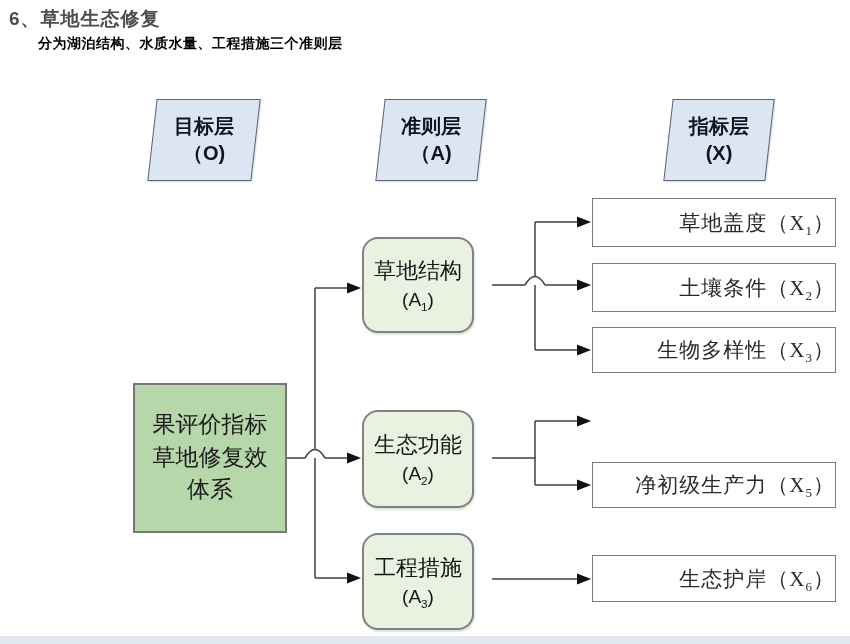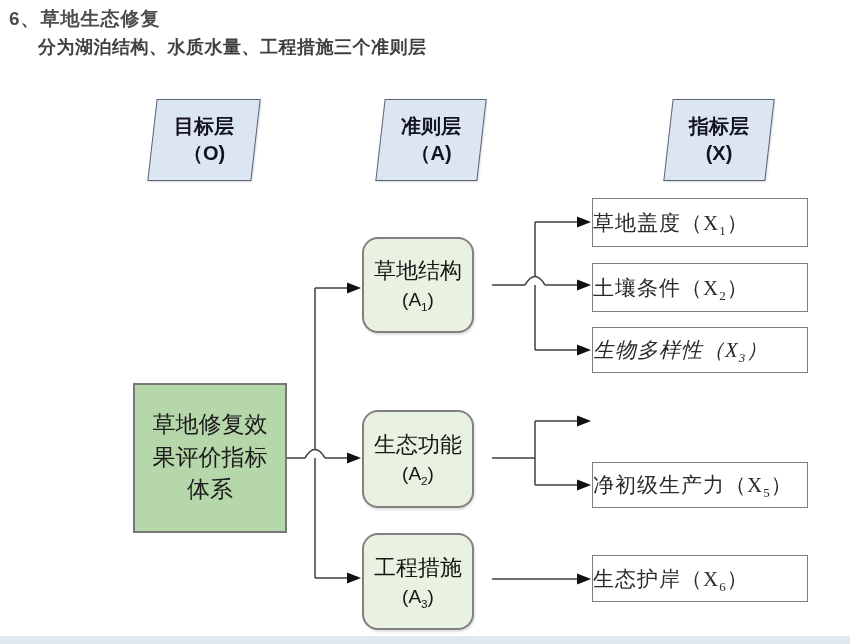--- a/index.html
+++ b/index.html
@@ -5,22 +5,22 @@
   html,body{margin:0;padding:0;background:#fff;}
   .canvas{
     position:relative;width:850px;height:644px;background:#ffffff;
     font-family:"Liberation Sans",sans-serif;overflow:hidden;
   }
   .title{
     position:absolute;left:9px;top:6px;font-size:19px;font-weight:bold;
     color:#4d4d4d;letter-spacing:1px;white-space:nowrap;
   }
   .subtitle{
-    position:absolute;left:38px;top:35px;font-size:18px;font-weight:bold;
-    color:#404040;letter-spacing:0.5px;white-space:nowrap;
+    position:absolute;left:38px;top:35px;font-size:14px;font-weight:bold;
+    color:#000000;letter-spacing:0.5px;white-space:nowrap;
   }
   
   .pgram{
     position:absolute;top:99px;height:80px;background:#dce6f2;
     border:1px solid #5a6474;transform:skewX(-6.5deg);
     box-shadow:1px 1px 2px rgba(0,0,0,0.15);
   }
   .pgram .pg-inner{
     transform:skewX(6.5deg);width:100%;height:100%;
     display:flex;flex-direction:column;align-items:center;justify-content:center;
@@ -44,29 +44,29 @@
     display:flex;flex-direction:column;align-items:center;justify-content:center;
     font-size:22px;color:#161616;line-height:1.4;
     box-shadow:1px 2px 2px rgba(0,0,0,0.12);
   }
   .crit-a1{top:237px;height:96px;}
   .crit-a2{top:410px;height:98px;}
   .crit-a3{top:533px;height:97px;}
   .crit-code{font-size:19px;}
   
   .ind-box{
-    position:absolute;left:592px;width:216px;background:#ffffff;
+    position:absolute;left:592px;width:244px;background:#ffffff;
     border:1.5px solid #7d7d7d;box-sizing:border-box;
-    display:flex;align-items:center;justify-content:flex-start;
+    display:flex;align-items:center;justify-content:flex-end;
     font-family:"Liberation Serif",serif;font-size:21px;color:#2a2a2a;
     letter-spacing:1px;white-space:nowrap;
   }
   .ind-x1{top:198px;height:49px;}
   .ind-x2{top:263px;height:49px;}
-  .ind-x3{top:327px;height:46px;font-style:italic;}
+  .ind-x3{top:327px;height:46px;}
   .ind-x4{top:398px;height:47px;}
   .ind-x5{top:462px;height:46px;}
   .ind-x6{top:555px;height:47px;}
   sub{font-size:0.62em;line-height:0;}
   .connectors{position:absolute;left:0;top:0;width:850px;height:644px;pointer-events:none;}
   .bottom-strip{position:absolute;left:0;top:636px;width:850px;height:8px;background:#e1e8ef;}
 </style>
 </head>
 <body>
 
@@ -126,22 +126,22 @@
     </div>
   </div>
   <div class="pgram pg-indicator">
     <div class="pg-inner">
       <span>指标层</span>
       <span>(X)</span>
     </div>
   </div>
 
   <div class="goal-box">
+    <span>果评价指标</span>
     <span>草地修复效</span>
-    <span>果评价指标</span>
     <span>体系</span>
   </div>
 
   <div class="crit-box crit-a1">
     <span>草地结构</span>
     <span class="crit-code"><span>(A</span><sub>1</sub><span>)</span></span>
   </div>
   <div class="crit-box crit-a2">
     <span>生态功能</span>
     <span class="crit-code"><span>(A</span><sub>2</sub><span>)</span></span>

